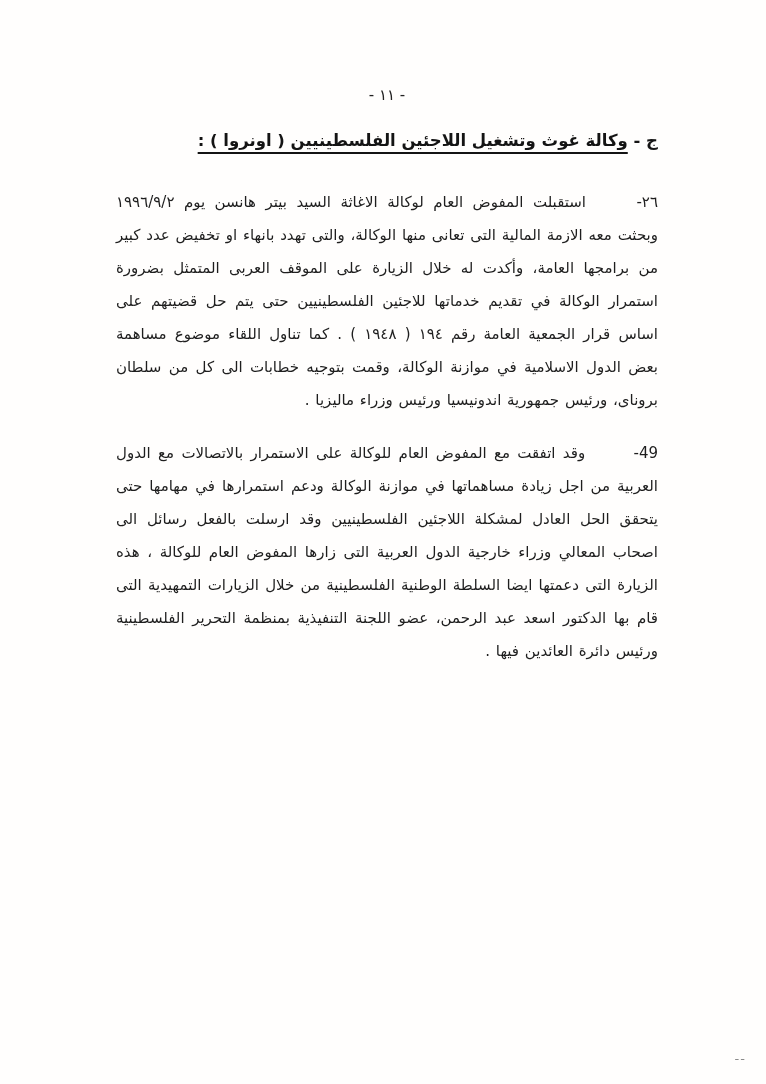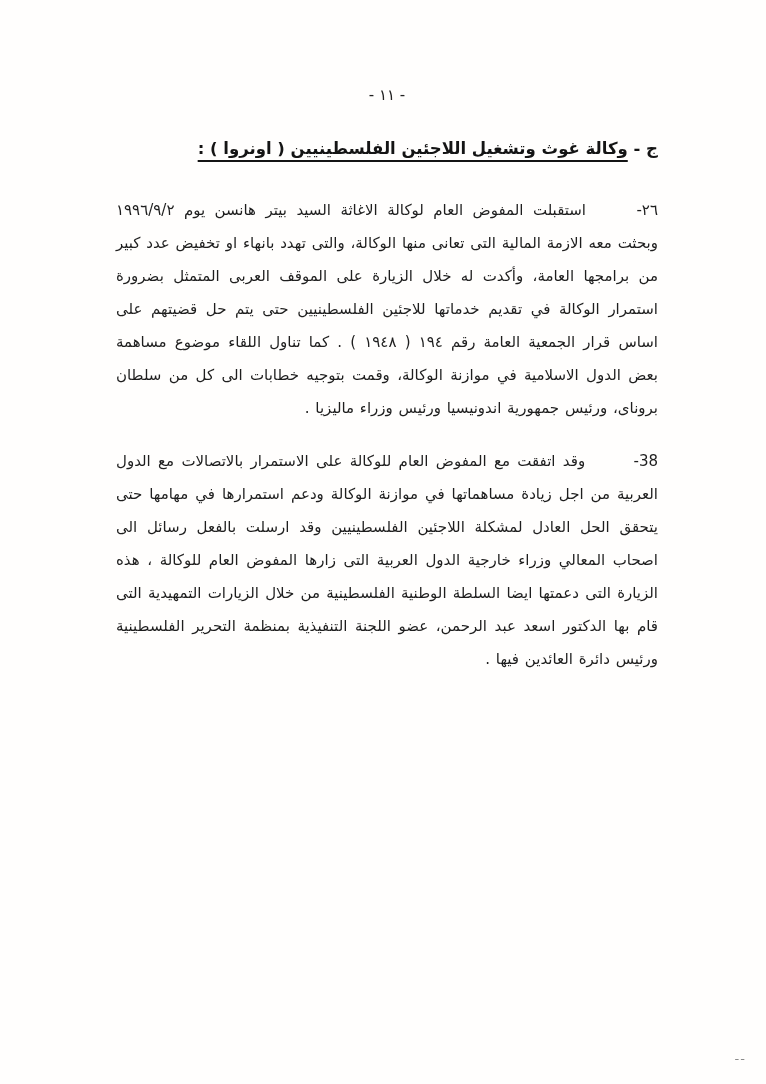--- a/index.html
+++ b/index.html
@@ -24,21 +24,21 @@
     direction: rtl;
   }
   .page-number {
     text-align: center;
     font-size: 15px;
     line-height: 20px;
     letter-spacing: 2px;
     color: #222;
   }
   .heading {
-    margin-top: 32px;
+    margin-top: 24px;
     font-size: 16.5px;
     line-height: 24px;
     font-weight: bold;
     color: #141414;
     text-align: right;
     white-space: nowrap;
   }
   .heading-title {
     text-decoration: underline;
     text-underline-offset: 6px;
@@ -77,20 +77,20 @@
     <div class="heading">
       <span class="heading-prefix">ج - </span><span class="heading-title">وكالة غوث وتشغيل اللاجئين الفلسطينيين ( اونروا ) :</span>
     </div>
 
     <div class="paragraph para-26">
       <span class="para-num">٢٦-</span>
       <span class="para-text">استقبلت المفوض العام لوكالة الاغاثة السيد بيتر هانسن يوم ١٩٩٦/٩/٢ وبحثت معه الازمة المالية التى تعانى منها الوكالة، والتى تهدد بانهاء او تخفيض عدد كبير من برامجها العامة، وأكدت له خلال الزيارة على الموقف العربى المتمثل بضرورة استمرار الوكالة في تقديم خدماتها للاجئين الفلسطينيين حتى يتم حل قضيتهم على اساس قرار الجمعية العامة رقم ١٩٤ ( ١٩٤٨ ) . كما تناول اللقاء موضوع مساهمة بعض الدول الاسلامية في موازنة الوكالة، وقمت بتوجيه خطابات الى كل من سلطان بروناى، ورئيس جمهورية اندونيسيا ورئيس وزراء ماليزيا .</span>
     </div>
 
     <div class="paragraph para-27">
-      <span class="para-num">38-</span>
+      <span class="para-num">49-</span>
       <span class="para-text">وقد اتفقت مع المفوض العام للوكالة على الاستمرار بالاتصالات مع الدول العربية من اجل زيادة مساهماتها في موازنة الوكالة ودعم استمرارها في مهامها حتى يتحقق الحل العادل لمشكلة اللاجئين الفلسطينيين وقد ارسلت بالفعل رسائل الى اصحاب المعالي وزراء خارجية الدول العربية التى زارها المفوض العام للوكالة ، هذه الزيارة التى دعمتها ايضا السلطة الوطنية الفلسطينية من خلال الزيارات التمهيدية التى قام بها الدكتور اسعد عبد الرحمن، عضو اللجنة التنفيذية بمنظمة التحرير الفلسطينية ورئيس دائرة العائدين فيها .</span>
     </div>
 
   </div>
 
   <div class="footer-mark">--</div>
 </div>
 
 </body></html>

